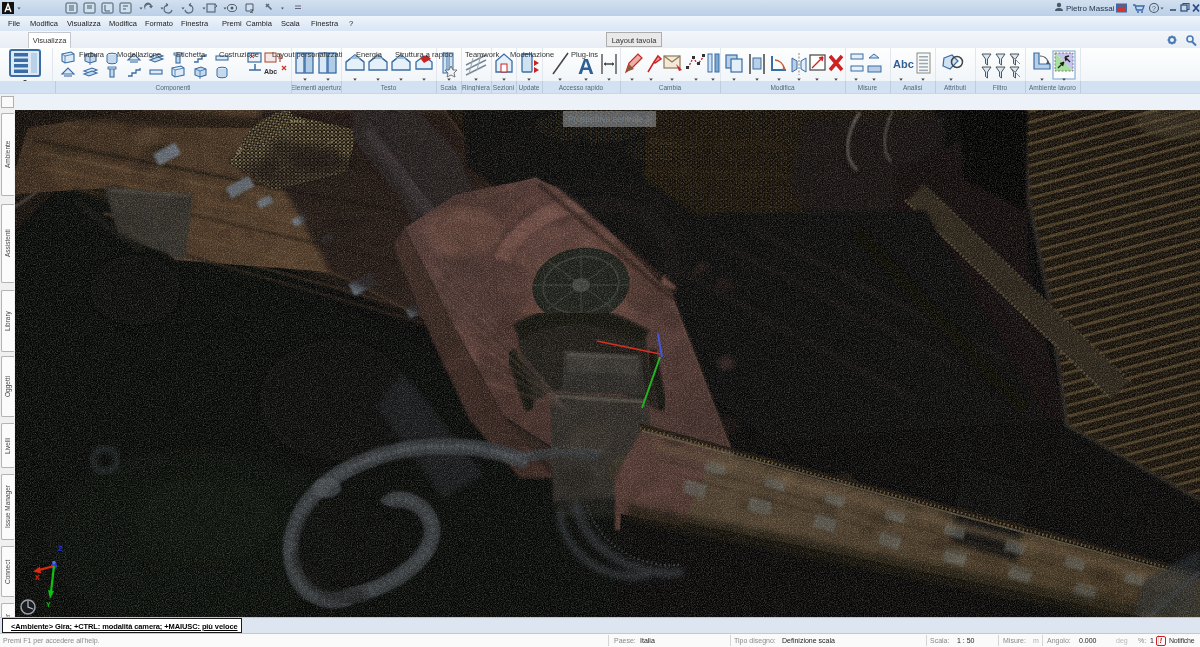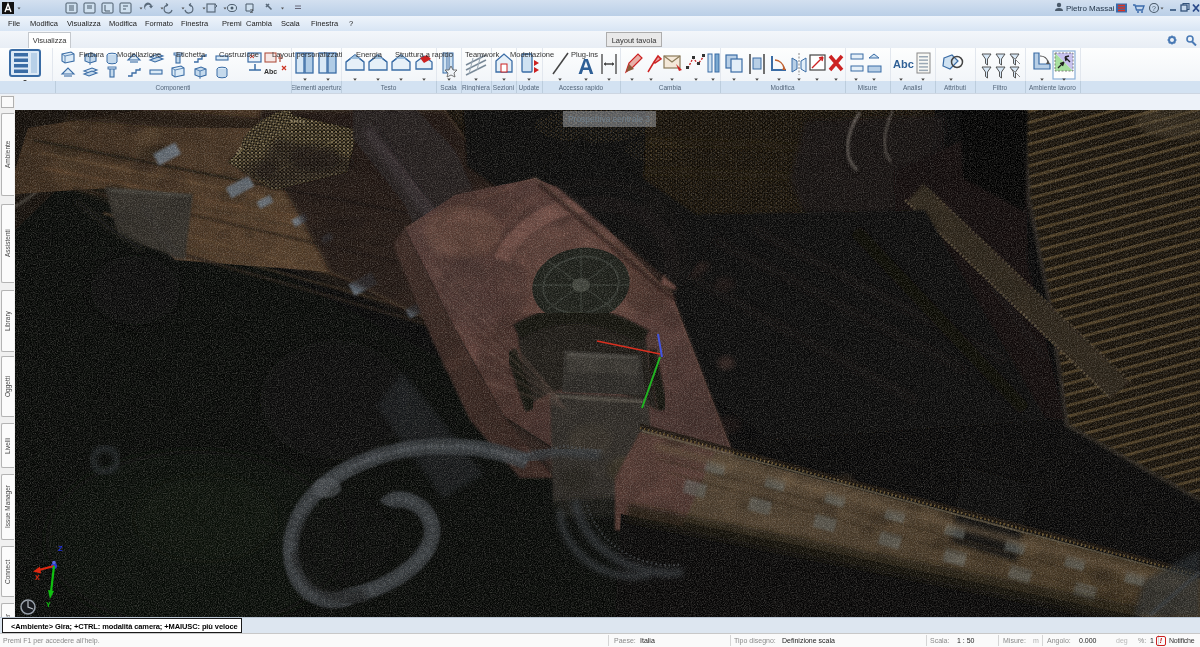--- a/index.html
+++ b/index.html
@@ -18,21 +18,21 @@
 #grplabels { left:0; top:81px; width:1200px; height:12px; background:#d3e2f2; z-index:5; }
 #grplabels span { position:absolute; top:2.5px; font-size:6.5px; color:#54667a; text-align:center; white-space:nowrap; overflow:hidden; }
 .lsep { position:absolute; top:0; width:1px; height:12px; background:#bccddd; }
 #framestrip { left:0; top:93px; width:1200px; height:17px; background:#edf2f9; border-top:1px solid #cdd6e2; z-index:3; }
 #sidebar { left:0; top:95px; width:15px; height:535px; background:#f0f0f0; z-index:6; }
 #sidebar .hdr { position:absolute; left:1px; top:1px; width:13px; height:12px; background:#fafafa; border:1px solid #b0b0b0; }
 .stab { position:absolute; left:1px; width:13px; background:#fbfbfb; border:1px solid #b4b4b4; border-right:none; border-radius:2px 0 0 2px; }
 .stab i { position:absolute; left:2px; top:0; bottom:0; width:9px; font-style:normal; font-size:6.5px; color:#444; white-space:nowrap; writing-mode:vertical-rl; transform:rotate(180deg); text-align:center; }
 #vp { left:15px; top:110px; width:1185px; height:507px; background:#08080a; z-index:2; }
 #dband { left:0; top:617px; width:1200px; height:16px; background:#dde6f0; border-top:1px solid #b9c4d2; z-index:6; }
-#dbox { position:absolute; left:2px; top:0; width:240px; height:15px; background:#fff; border:1px solid #1a1a1a; font-size:7.5px; font-weight:bold; color:#000; padding:3px 0 0 8px; letter-spacing:-0.1px; white-space:nowrap; overflow:hidden; }
+#dbox { position:absolute; left:2px; top:0; width:240px; height:15px; background:#fff; border:1px solid #1a1a1a; font-size:7.5px; font-weight:bold; color:#000; padding:3px 0 0 8px; letter-spacing:-0.1px; white-space:nowrap; overflow:hidden;text-decoration:underline; }
 #sbar { left:0; top:633px; width:1200px; height:14px; background:#fafafa; border-top:1px solid #c8c8c8; font-size:7px; color:#555; z-index:6; }
 #sbar span { position:absolute; top:3px; }
 #sbar .lab { color:#8a8a8a; }
 #sbar .val { color:#222; }
 #sbar .sep { width:1px; height:11px; background:#d5d5d5; top:1px; position:absolute; }
 #notif { position:absolute; left:1156px; top:2px; width:10px; height:10px; border:1.5px solid #cc2020; border-radius:2px; }
 #notif:after { content:"!"; position:absolute; left:2.5px; top:-1.5px; font-size:8px; color:#cc2020; font-weight:bold; }
 .ricon { position:absolute; z-index:5; }
 </style>
 </head>

